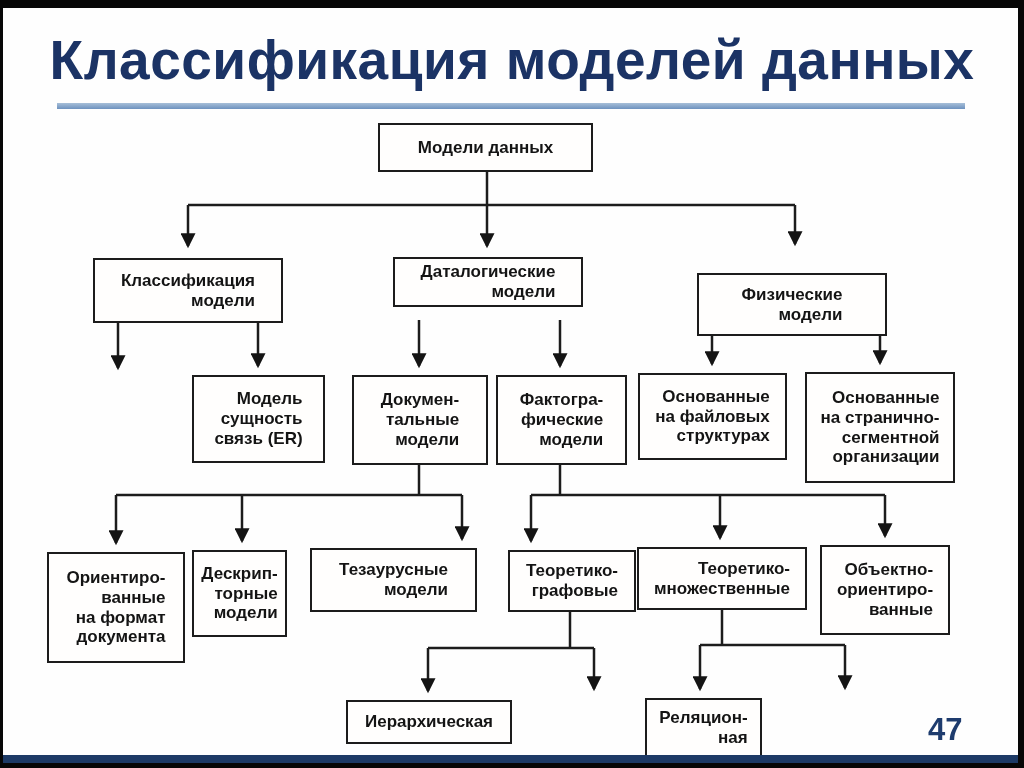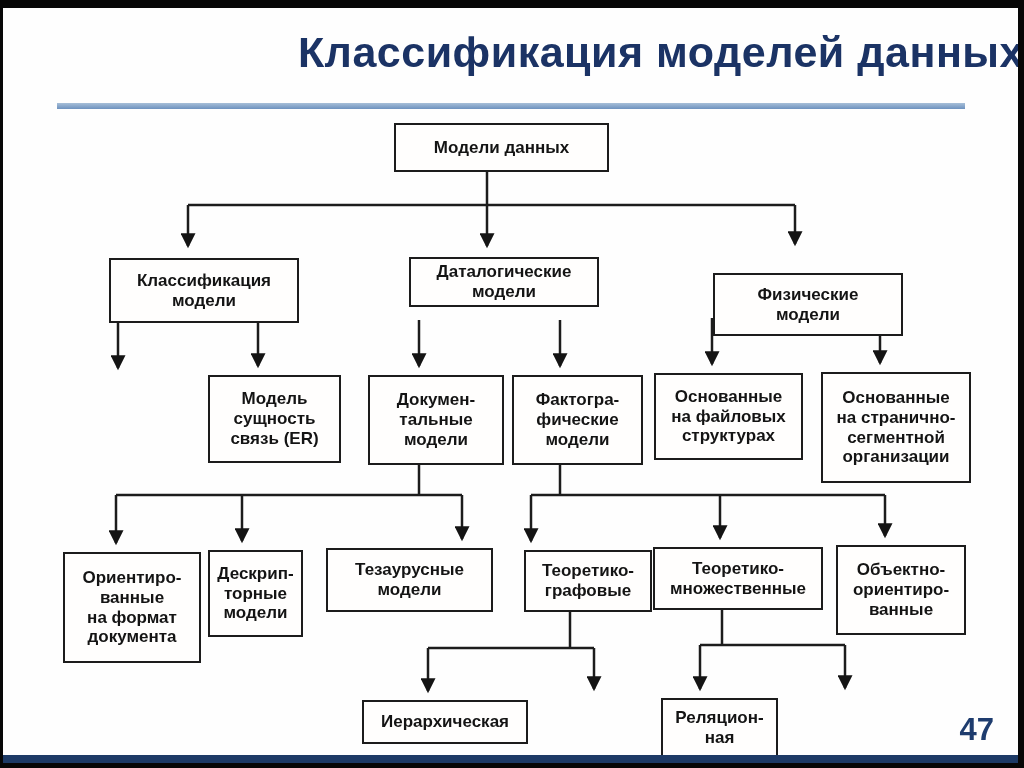--- a/index.html
+++ b/index.html
@@ -10,43 +10,42 @@
   .slide{position:absolute;left:0;top:0;width:1024px;height:768px;background:#fefefe;}
   
   .frame{position:absolute;background:#070707;z-index:30;}
   .frame.top{left:0;top:0;width:1024px;height:8px;}
   .frame.left{left:0;top:0;width:3px;height:768px;}
   .frame.right{left:1018px;top:0;width:6px;height:768px;}
   .frame.bottom{left:0;top:763px;width:1024px;height:5px;}
   .footer-line{position:absolute;left:0;top:755px;width:1024px;height:8px;background:#1d3a66;z-index:29;}
   
   .title{
-    position:absolute;left:0;top:28px;width:1024px;text-align:right;
-    font-size:43px;font-weight:bold;color:#1b3365;letter-spacing:.5px;
+    position:absolute;left:0;top:28px;width:1024px;text-align:center;
+    font-size:55px;font-weight:bold;color:#1b3365;letter-spacing:.5px;
   }
   .title-underline{
     position:absolute;left:57px;top:103px;width:908px;height:6px;
     background:linear-gradient(#a7bfd8,#6d92bf);
   }
   
   .page-number{
-    position:absolute;left:928px;top:712px;width:66px;text-align:right;
+    position:absolute;left:928px;top:712px;width:66px;text-align:left;
     font-size:31px;font-weight:bold;color:#1e3c6e;
   }
   
   svg.connectors{position:absolute;left:0;top:0;z-index:1;}
   
   .node{
     position:absolute;box-sizing:border-box;z-index:2;
     border:2.5px solid #1c1c1c;background:#fffefd;
     display:flex;align-items:center;justify-content:center;
-    text-align:center;white-space:pre-line;
+    text-align:right;white-space:pre-line;
     font-weight:bold;color:#141414;font-size:17px;line-height:1.17;
     padding:2px;
-    margin-left:16px;
   }
 </style>
 </head>
 <body>
 
 <div class="slide">
 
   <div class="title">Классификация моделей данных</div>
   <div class="title-underline"></div>
 

